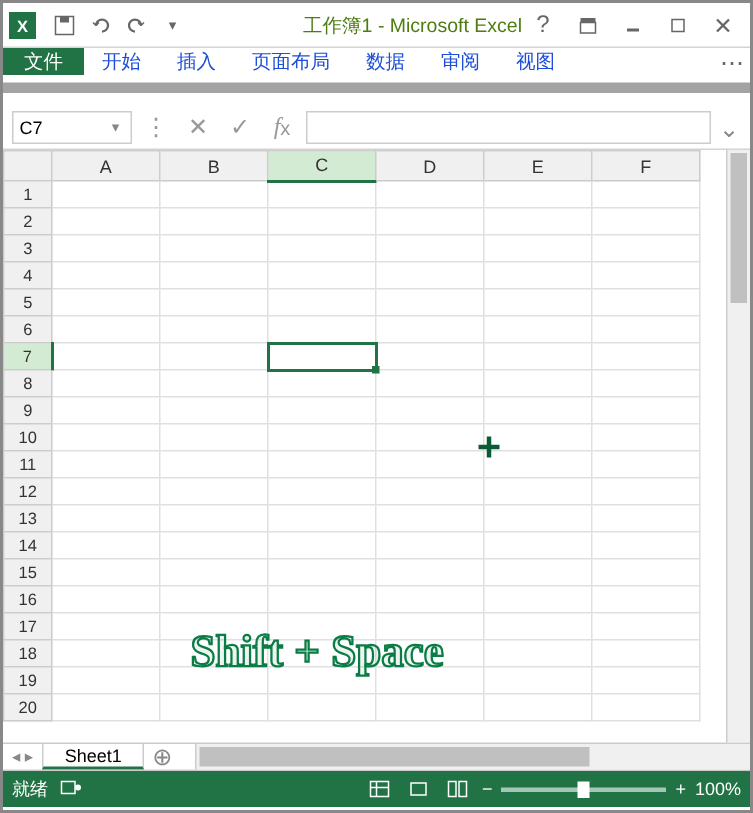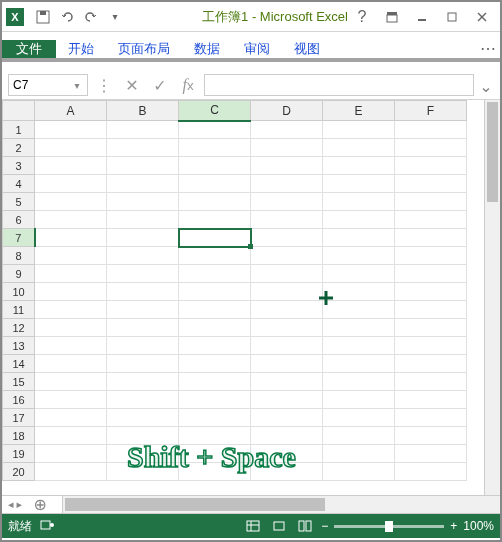--- a/index.html
+++ b/index.html
@@ -8,21 +8,21 @@
 
 .titlebar { height: 30px; background: #fff; display: flex; align-items: center; border-bottom: 1px solid #d4d4d4; }
 .qat { display: flex; align-items: center; gap: 2px; padding-left: 4px; }
 .excel-logo { width: 18px; height: 18px; margin-right: 6px; }
 .qat-btn { width: 22px; height: 22px; display: flex; align-items: center; justify-content: center; color: #666; }
 .title-text { flex: 1; text-align: right; font-size: 13px; color: #4d7c0f; }
 .win-controls { display: flex; gap: 2px; padding-right: 4px; }
 .win-btn { width: 28px; height: 22px; display: flex; align-items: center; justify-content: center; color: #666; }
 
 
-.ribbon { height: 30px; display: flex; align-items: flex-end; border-bottom: 4px solid #a3a3a3; }
+.ribbon { height: 30px; display: flex; align-items: flex-start; border-bottom: 7px solid #a3a3a3; }
 .tab-file { background: #217346; color: #fff; padding: 0 14px; display: flex; align-items: center; font-size: 13px; }
 .tab { padding: 0 12px; display: flex; align-items: center; font-size: 13px; color: #1d4ed8; }
 .ribbon-end { margin-left: auto; padding-right: 4px; display: flex; align-items: center; color: #666; }
 
 
 .formula-area { height: 30px; display: flex; align-items: flex-end; border-bottom: 1px solid #d4d4d4; gap: 4px; padding: 3px 6px; }
 .namebox { width: 80px; height: 22px; border: 1px solid #ccc; display: flex; align-items: center; padding: 0 4px; font-size: 12px; background: #fff; }
 .namebox-text { flex: 1; }
 .namebox-dd { width: 12px; text-align: center; color: #888; font-size: 10px; }
 .fb-btn { width: 24px; height: 22px; display: flex; align-items: center; justify-content: center; color: #999; border: 1px solid transparent; }
@@ -52,21 +52,21 @@
 
 
 .statusbar { height: 24px; background: #217346; color: #fff; display: flex; align-items: center; font-size: 12px; padding: 0 6px; gap: 10px; }
 .status-left { display: flex; gap: 8px; align-items: center; }
 .status-right { margin-left: auto; display: flex; align-items: center; gap: 6px; }
 .view-btn { width: 20px; height: 16px; display: flex; align-items: center; justify-content: center; }
 .zoom-slider { width: 110px; height: 3px; background: rgba(255,255,255,0.6); position: relative; }
 .zoom-thumb { position: absolute; top: -4px; left: 50%; width: 8px; height: 11px; background: #fff; transform: translateX(-50%); }
 
 
-.overlay-text { position: absolute; top: 438px; left: 125px; font-size: 30px; font-weight: bold; font-family: Georgia, serif; color: rgba(10,124,70,0.08); -webkit-text-stroke: 1.5px #0a7c46; pointer-events: none; }
+.overlay-text { position: absolute; top: 416px; left: 125px; font-size: 30px; font-weight: bold; font-family: Georgia, serif; color: rgba(10,124,70,0.08); -webkit-text-stroke: 1.5px #0a7c46; pointer-events: none; }
 
 
 .cursor-cross { position: absolute; top: 288px; left: 316px; pointer-events: none; }
 </style>
 </head>
 <body>
 
 <div class="titlebar">
   <div class="qat">
     <svg class="excel-logo" viewBox="0 0 18 18">
@@ -117,20 +117,21 @@
           <line x1="2" y1="2" x2="10" y2="10" stroke="#666" stroke-width="1.5"></line>
           <line x1="10" y1="2" x2="2" y2="10" stroke="#666" stroke-width="1.5"></line>
         </svg>
       </div>
   </div>
 </div>
 
 <div class="ribbon">
   <div class="tab-file">文件</div>
   <div class="tab">开始</div>
+  <div class="tab">插入</div>
   <div class="tab">页面布局</div>
   <div class="tab">数据</div>
   <div class="tab">审阅</div>
   <div class="tab">视图</div>
   <div class="ribbon-end">⋯</div>
 </div>
 
 <div style="height:8px;"></div>
 
 <div class="formula-area">
@@ -383,20 +384,21 @@
         </tr>
       </tbody>
     </table>
   <div class="vscroll">
       <div class="vscroll-thumb"></div>
     </div>
 </div>
 
 <div class="hscroll-area">
   <div class="sheet-nav">◂ ▸</div>
+  <div class="sheet-tab">Sheet1</div>
   <div class="add-sheet">⊕</div>
   <div class="hscroll">
       <div class="hscroll-thumb"></div>
     </div>
 </div>
 
 <div class="statusbar">
   <div class="status-left">
     <span>就绪</span>
     <span><svg width="14" height="14">

